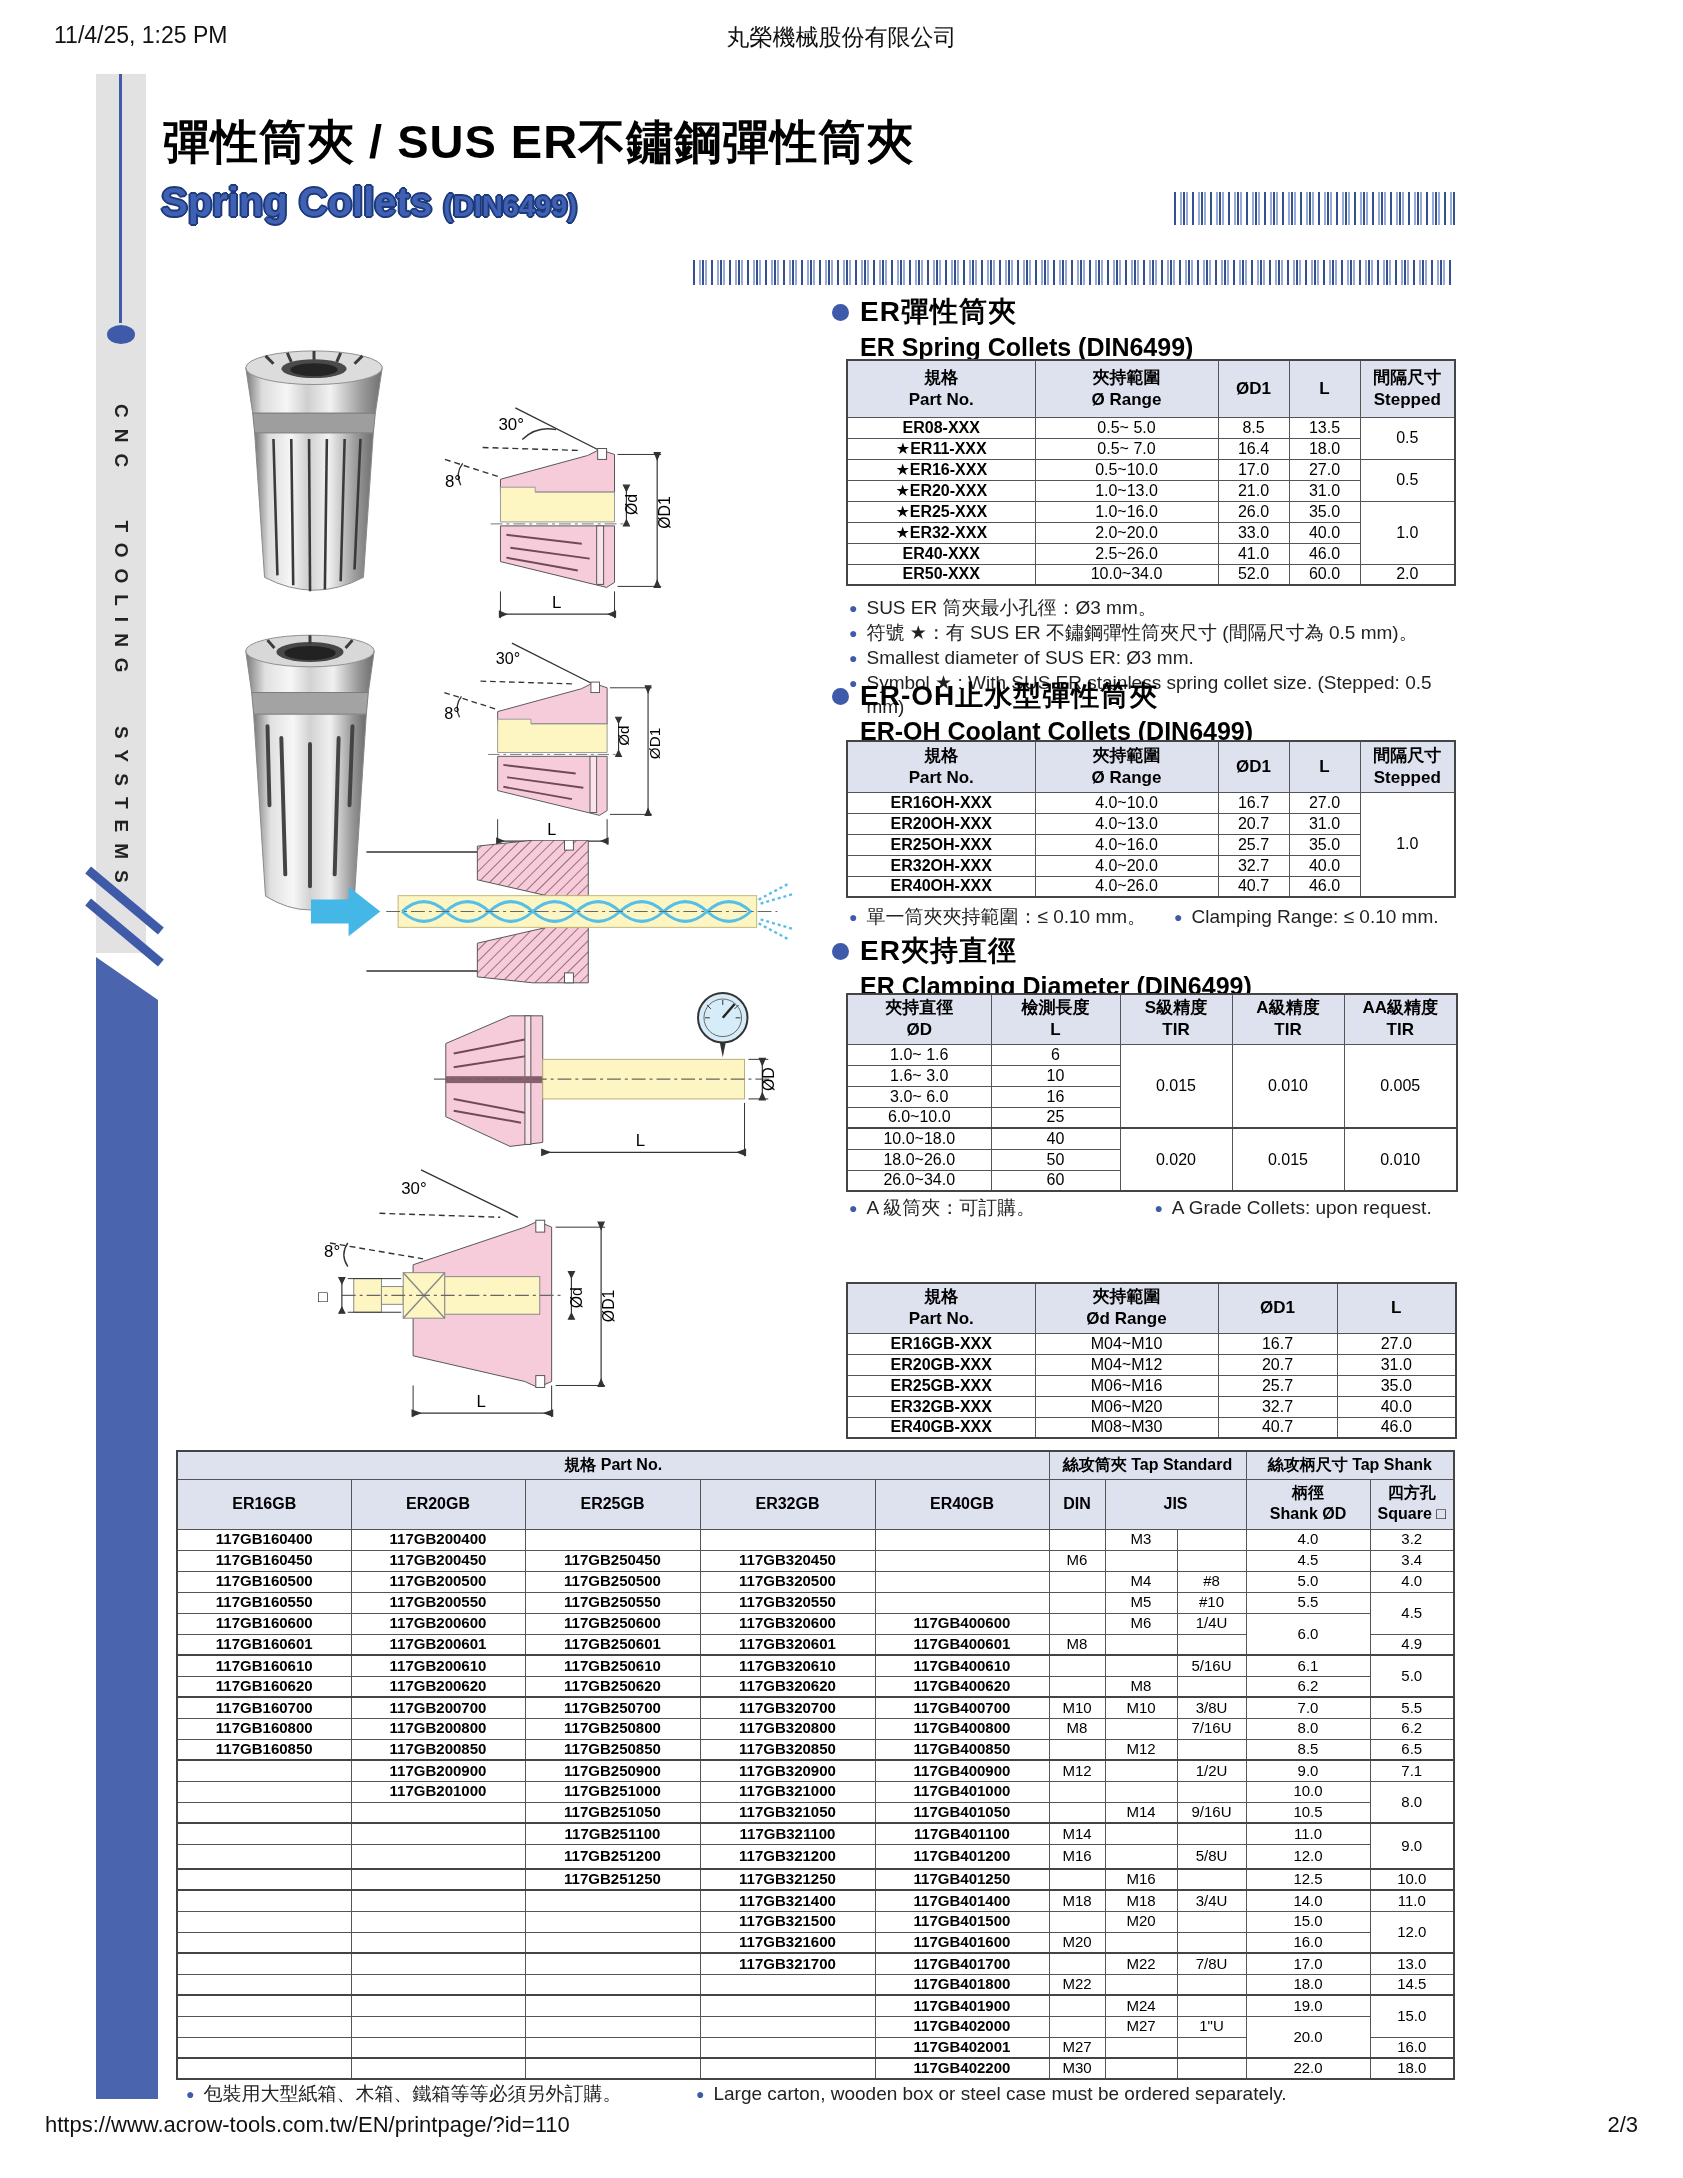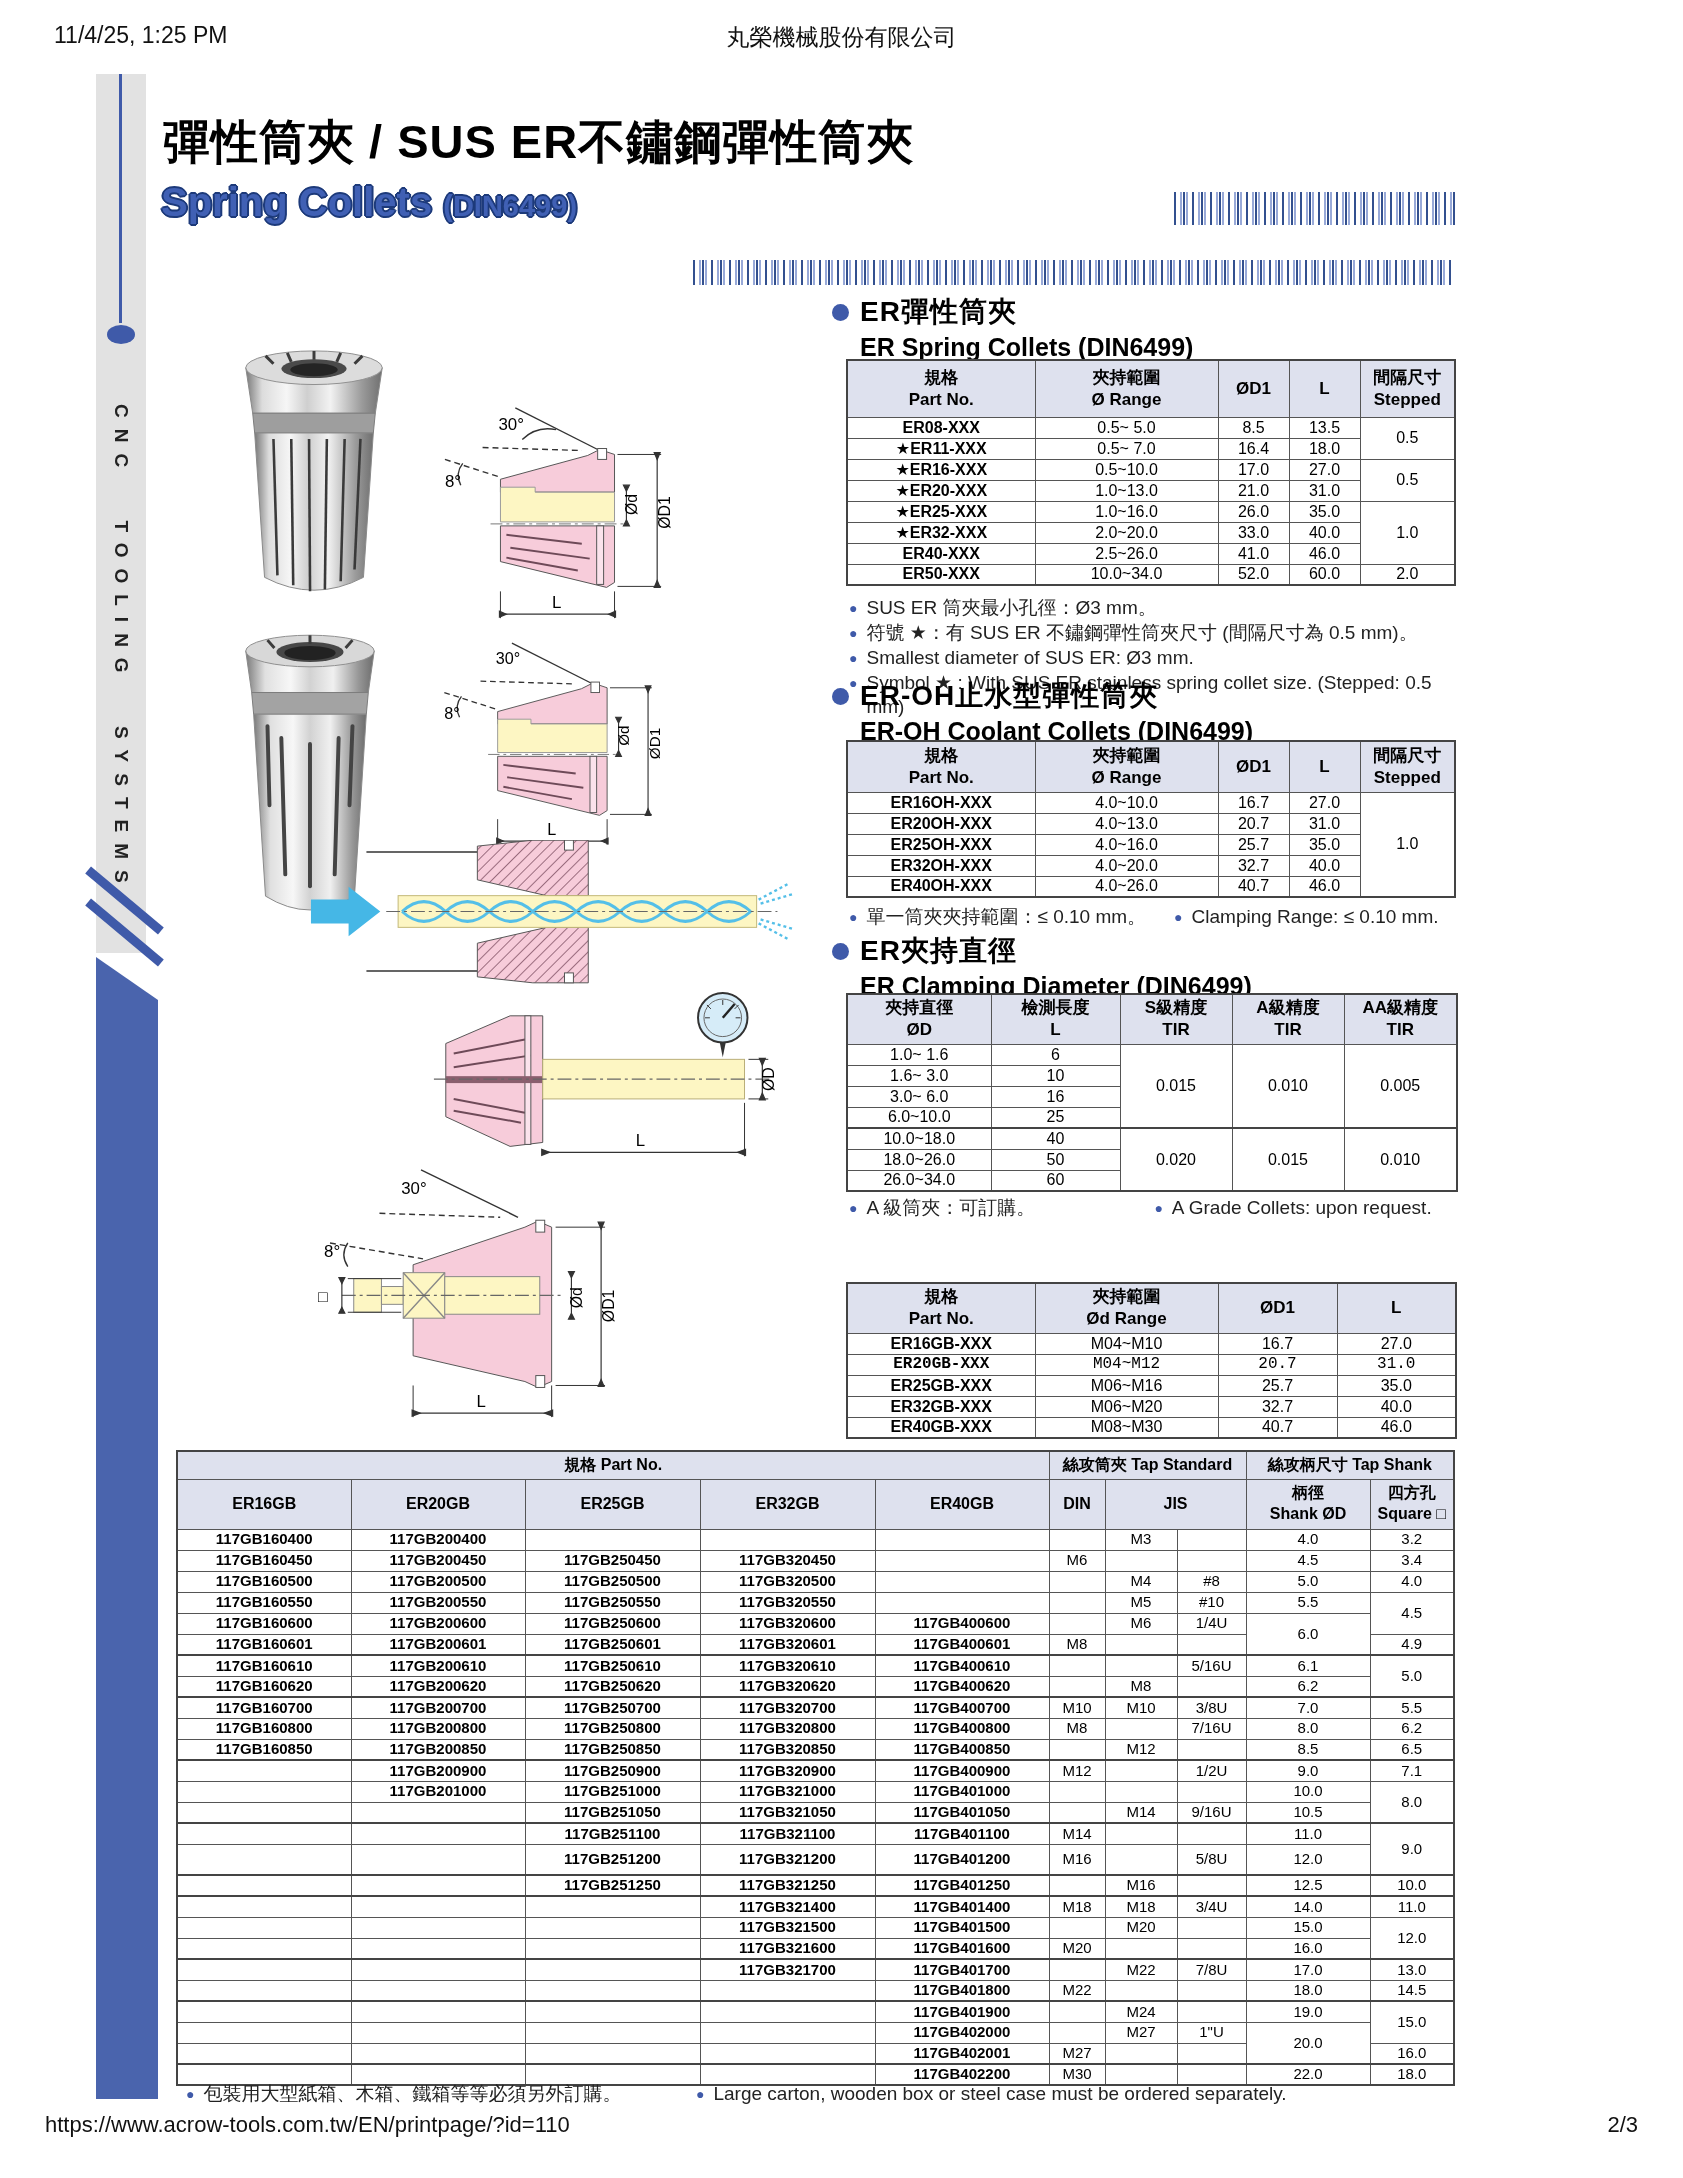--- a/index.html
+++ b/index.html
@@ -630,21 +630,21 @@
             </th>
           </tr>
         </thead>
         <tbody>
           <tr style="height: 21px;">
             <td class="b">ER16GB-XXX</td>
             <td>M04~M10</td>
             <td>16.7</td>
             <td>27.0</td>
           </tr>
-          <tr style="height: 21px; font-family: Liberation Mono, monospace;">
+          <tr style="height: 21px;">
             <td class="b">ER20GB-XXX</td>
             <td>M04~M12</td>
             <td>20.7</td>
             <td>31.0</td>
           </tr>
           <tr style="height: 21px;">
             <td class="b">ER25GB-XXX</td>
             <td>M06~M16</td>
             <td>25.7</td>
             <td>35.0</td>
@@ -893,21 +893,21 @@
             <td></td>
             <td class="b">117GB251100</td>
             <td class="b">117GB321100</td>
             <td class="b">117GB401100</td>
             <td>M14</td>
             <td></td>
             <td></td>
             <td>11.0</td>
             <td rowspan="2">9.0</td>
           </tr>
-          <tr style="height: 31px;">
+          <tr style="height: 25px;">
             <td></td>
             <td></td>
             <td class="b">117GB251200</td>
             <td class="b">117GB321200</td>
             <td class="b">117GB401200</td>
             <td>M16</td>
             <td></td>
             <td>5/8U</td>
             <td>12.0</td>
           </tr>

